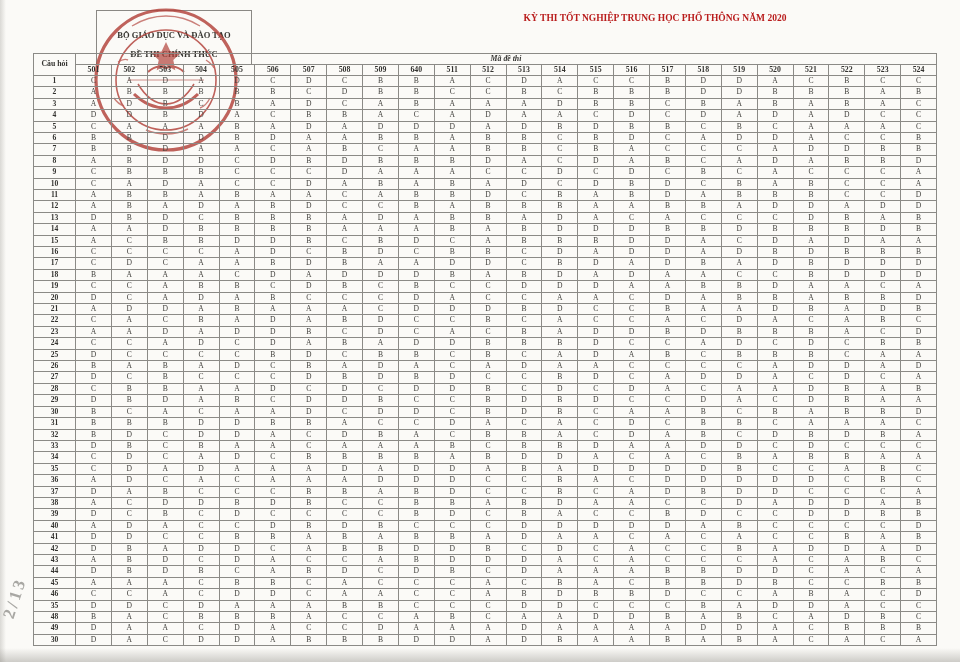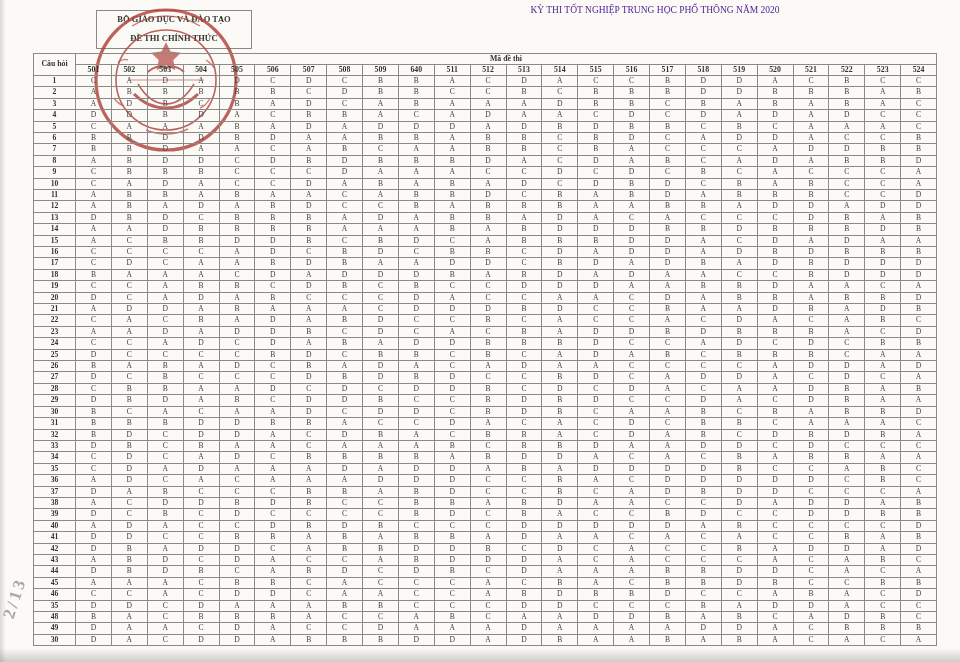--- a/index.html
+++ b/index.html
@@ -15,27 +15,27 @@
     pointer-events:none;
   }
   .scan-left{
     position:absolute;left:0;top:0;width:6px;height:662px;
     background:linear-gradient(to right,rgba(120,118,112,.25),rgba(0,0,0,0));
     pointer-events:none;
   }
   
   .ministry-box{
     position:absolute;left:96px;top:10px;width:150px;
-    border:1px solid #8a8884;padding:3px 2px 4px 2px;
+    border:1px solid #8a8884;padding:19px 2px 4px 2px;
     text-align:center;font-weight:bold;font-size:8.5px;line-height:11px;color:#35342f;
   }
   .ministry-box .l2{margin-top:8px;text-align:center;}
   .exam-head{
-    position:absolute;left:470px;top:4px;width:370px;text-align:center;
-    font-weight:normal;color:#4c1d95;
+    position:absolute;left:470px;top:12px;width:370px;text-align:center;
+    font-weight:bold;color:#b91c1c;
   }
   .exam-head .title{font-size:9.5px;line-height:12px;}
   .exam-head .subtitle{font-size:8.5px;line-height:11px;margin-top:2px;}
   
   .stamp{
     position:absolute;left:88px;top:2px;width:156px;height:156px;
     opacity:.82;pointer-events:none;
   }
   
   .watermark{
@@ -51,21 +51,21 @@
   table.answers th,table.answers td{
     border:1px solid #8b8a86;
     text-align:center;vertical-align:middle;
     padding:0;height:10.4px;line-height:10.4px;
     font-size:7.6px;color:#44433f;
     overflow:hidden;white-space:nowrap;
   }
   table.answers col.qcol{width:42px;}
   table.answers th{font-weight:bold;color:#343330;font-size:7.8px;}
   table.answers td.qnum{font-weight:bold;color:#343330;}
-  table.answers th.grp{height:9.5px;line-height:9.5px;}
+  table.answers th.grp{height:9.5px;line-height:9.5px;font-style:italic;}
 </style>
 </head>
 <body>
 
 <div class="ministry-box">
   <div class="l1">BỘ GIÁO DỤC VÀ ĐÀO TẠO</div>
   <div class="l2">ĐỀ THI CHÍNH THỨC</div>
 </div>
 
 <div class="exam-head">

